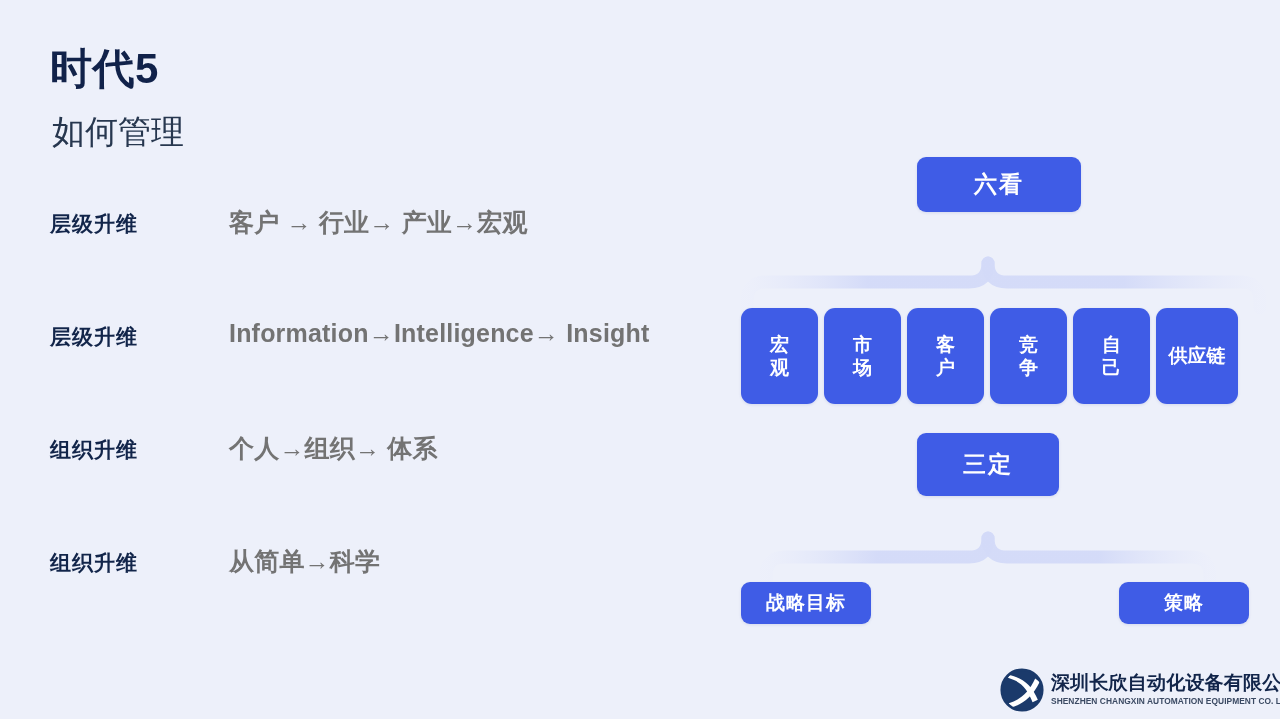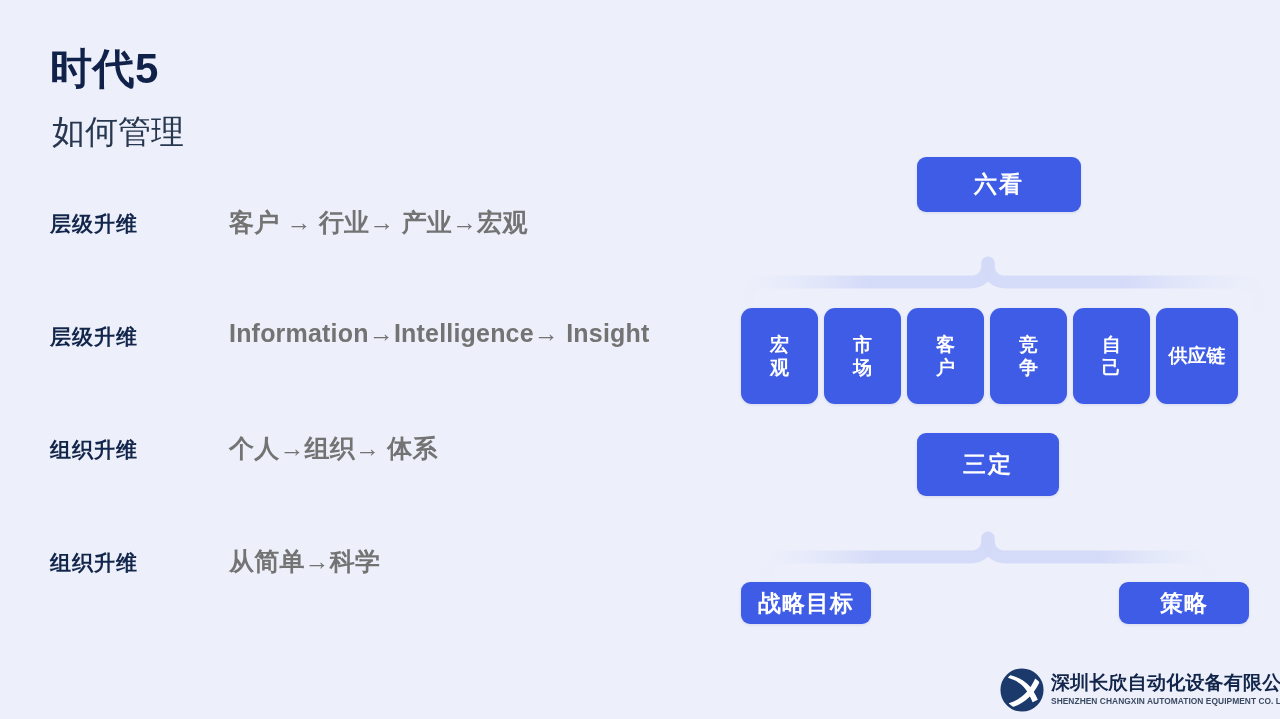--- a/index.html
+++ b/index.html
@@ -109,21 +109,21 @@
     border-radius: 9px;
   }
   .node.leaf-v {
     font-size: 19px;
     line-height: 1.22;
     letter-spacing: 0px;
     border-radius: 11px;
     padding: 0 4px;
   }
   .node.leaf-h {
-    font-size: 23px;
+    font-size: 19px;
     letter-spacing: 1px;
     border-radius: 9px;
   }
 
   
   #logo {
     position: absolute;
     left: 1000px;
     top: 666px;
     width: 272px;

